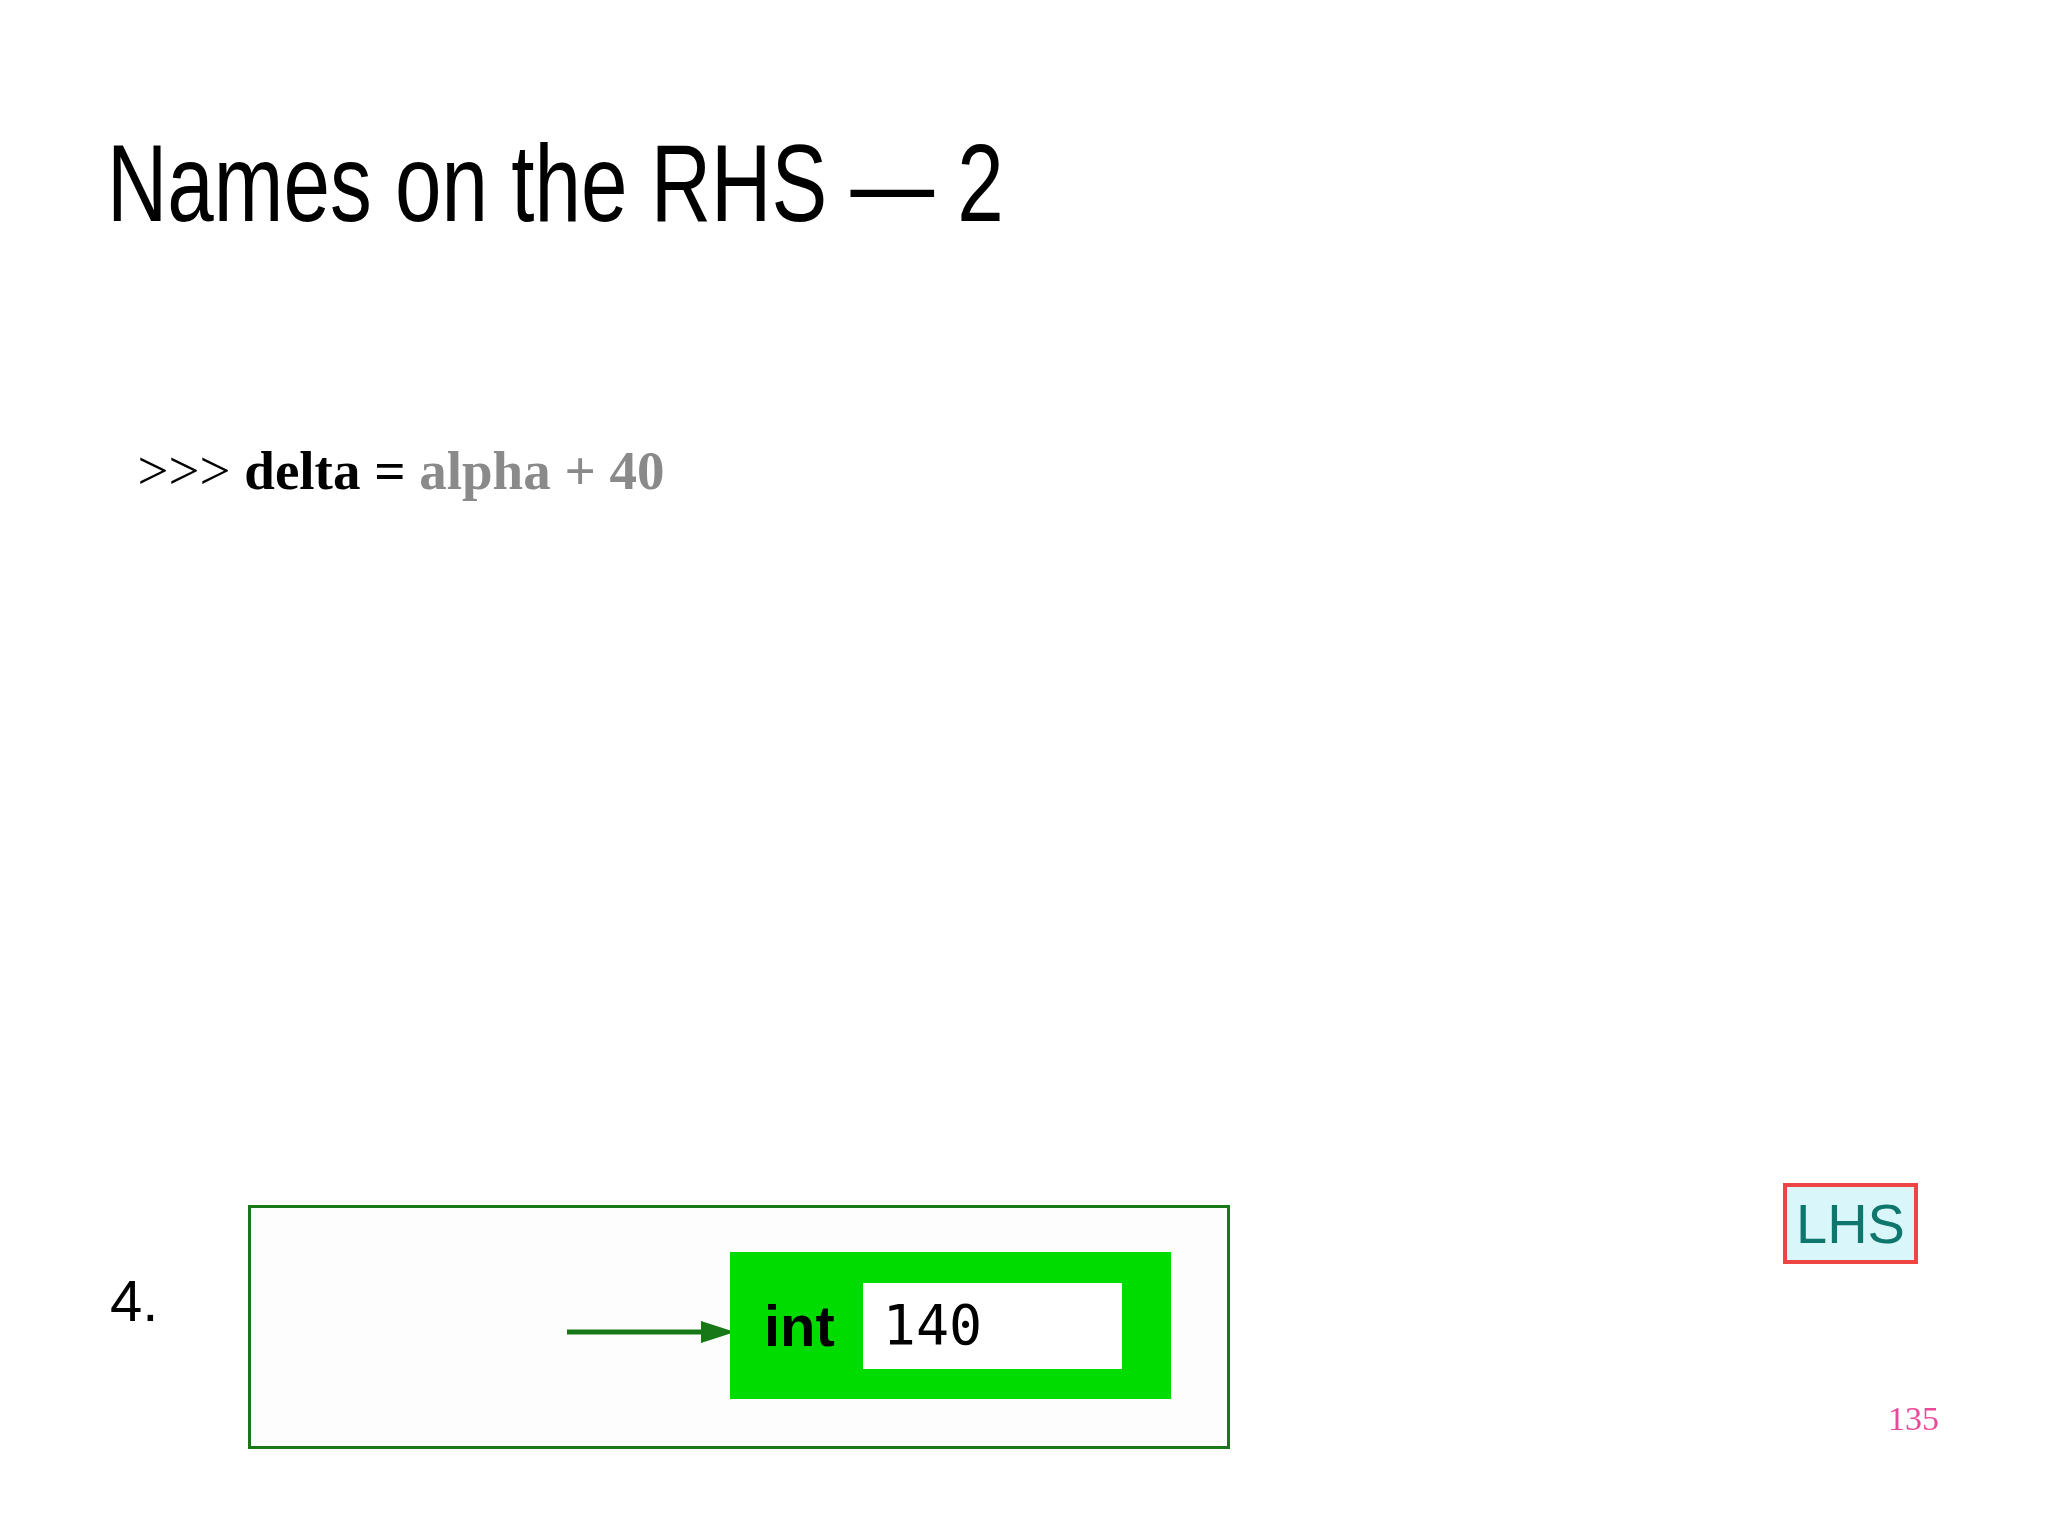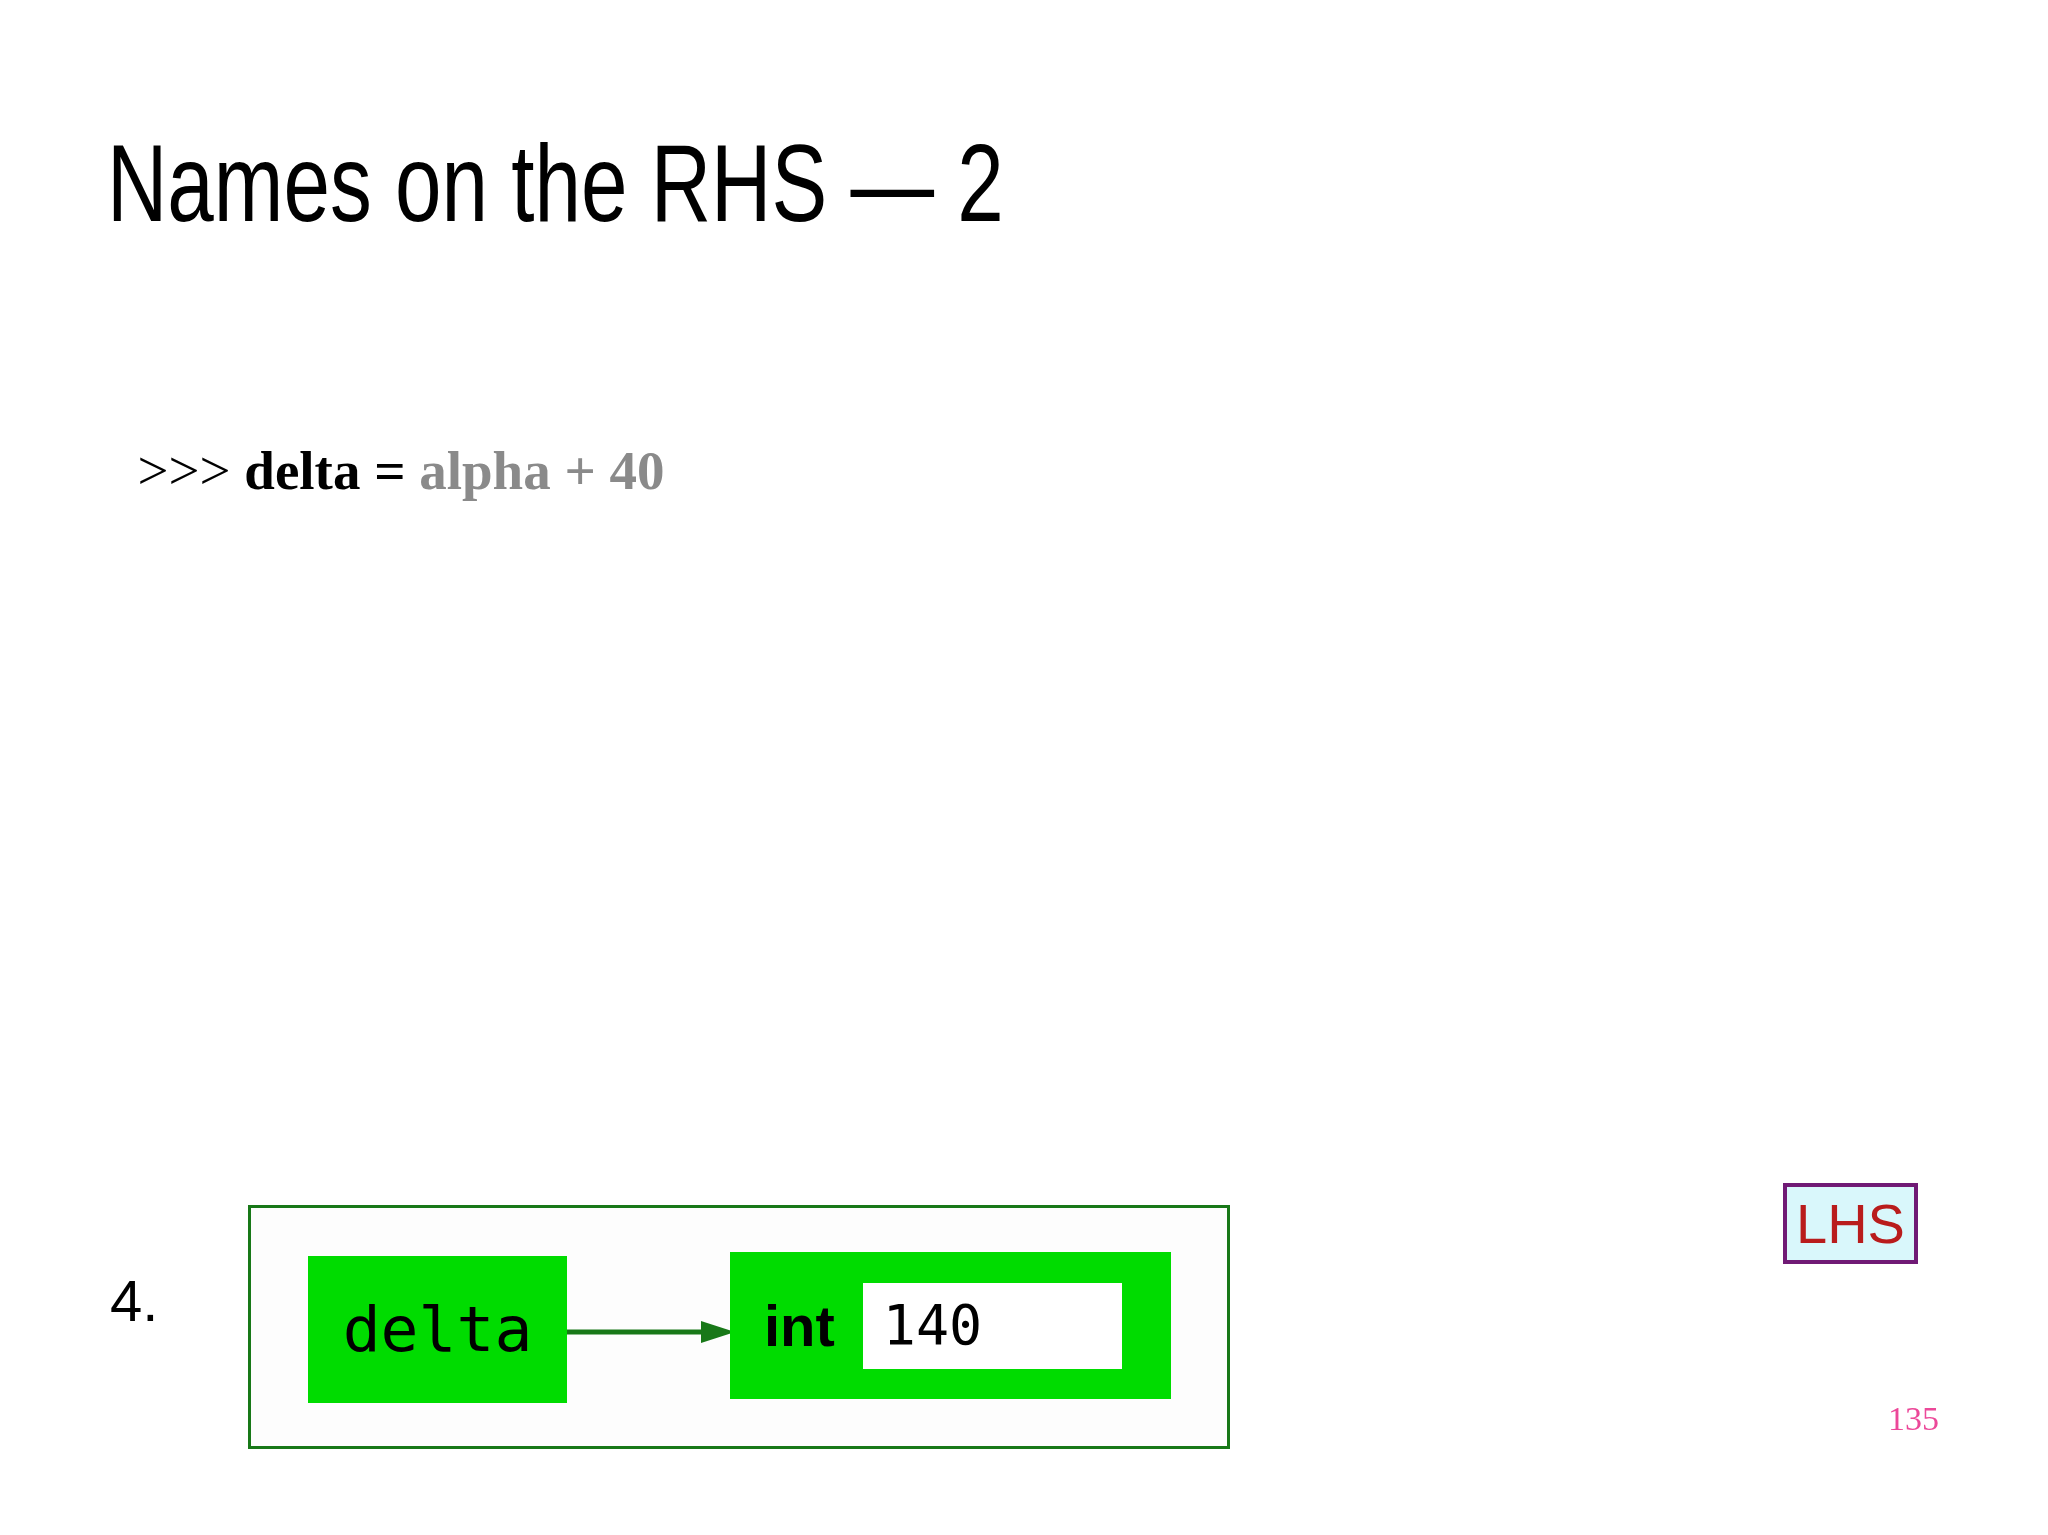--- a/index.html
+++ b/index.html
@@ -94,25 +94,25 @@
   .ref-arrow {
     left: 316px; top: 104px;
     width: 170px; height: 40px;
   }
 
   
   .lhs-badge {
     left: 1783px; top: 1183px;
     width: 135px; height: 81px;
     box-sizing: border-box;
-    border: 4px solid #701a75;
+    border: 4px solid #ef4444;
     background: #D9F7FB;
     display: flex; align-items: center; justify-content: center;
     font-size: 56px;
-    color: #b91c1c;
+    color: #0f766e;
   }
 
   
   .page-number {
     left: 1888px; top: 1402px;
     font-family: "Liberation Serif", serif;
     font-size: 34px;
     color: #ec4899;
     line-height: 1;
   }
@@ -123,23 +123,20 @@
 <div class="abs slide-title">Names on the RHS — 2</div>
 
 <div class="abs code-line">
   <span class="prompt">&gt;&gt;&gt; </span><span class="assign">delta = </span><span class="expr">alpha + 40</span>
 </div>
 
 <div class="abs step-label">4.</div>
 
 <div class="abs diagram-frame">
 
-  <div class="abs variable-box">
-    <span>delta</span>
-  </div>
 
   <svg class="abs ref-arrow" viewBox="0 0 170 40">
     <line x1="0" y1="20" x2="138" y2="20" stroke="#187818" stroke-width="5"></line>
     <polygon points="134,9 168,20 134,31" fill="#187818"></polygon>
   </svg>
 
   <div class="abs object-box">
     <span class="type-label">int</span>
     <div class="value-box">
       <span class="value-text">140</span>

